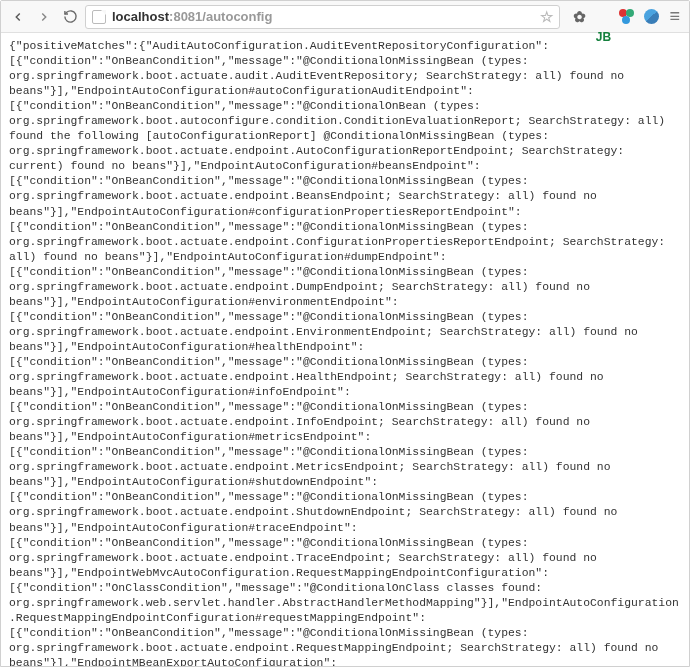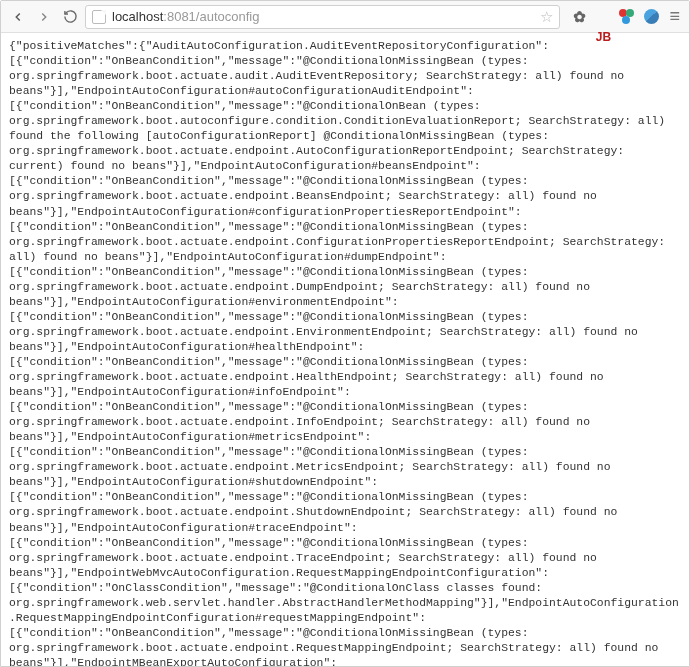--- a/index.html
+++ b/index.html
@@ -40,20 +40,21 @@
   .reload { font-size: 15px; color:#6a6a6a;}
   .omni {
     flex: 1;
     display: flex;
     align-items: center;
     height: 24px;
     border: 1px solid #d0d0d0;
     border-radius: 3px;
     background: #fff;
     padding: 0 6px;
+    font-weight: bold;
   }
   .page-icon {
     width: 14px; height: 14px;
     border: 1px solid #bbb;
     border-radius: 2px;
     margin-right: 6px;
     position: relative;
   }
   .page-icon::after{
     content:"";
@@ -69,21 +70,21 @@
     font-family: Arial, sans-serif;
     outline: none;
     border: none;
   }
   .url .host { color: #333; }
   .url .path { color: #999; }
   .star { color:#bbb; font-size:15px; margin-left:4px;}
   .ext-icons { display:flex; gap:6px; align-items:center; padding-left:6px;}
   .ext { width:18px; height:18px; display:flex;align-items:center;justify-content:center;font-size:11px;font-weight:bold;}
   .ext.gear { color:#666; font-size:15px;}
-  .ext.jb { color:#b91c1c; font-family:Arial; font-size:12px;margin-top:40px;}
+  .ext.jb { color:#15803d; font-family:Arial; font-size:12px;margin-top:40px;}
   .ext.ab { display:block; position:relative;}
   .ext.ab span{position:absolute;border-radius:50%;width:8px;height:8px;}
   .ext.globe{ position:relative;}
   .ext.globe .g{width:15px;height:15px;border-radius:50%;background:linear-gradient(135deg,#4aa3df 50%,#3a7eb8 50%);}
   .menu { color:#777; font-size:18px; padding:0 3px;}
 
   .content {
     padding: 6px 8px;
     font-family: "Courier New", Courier, monospace;
     font-size: 11.4px;

